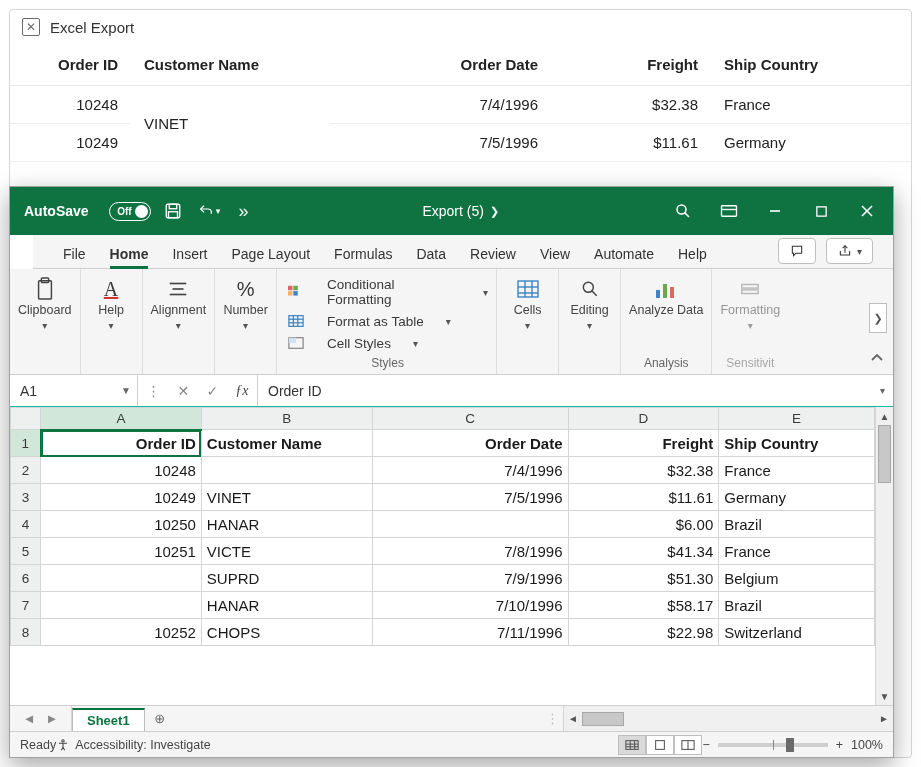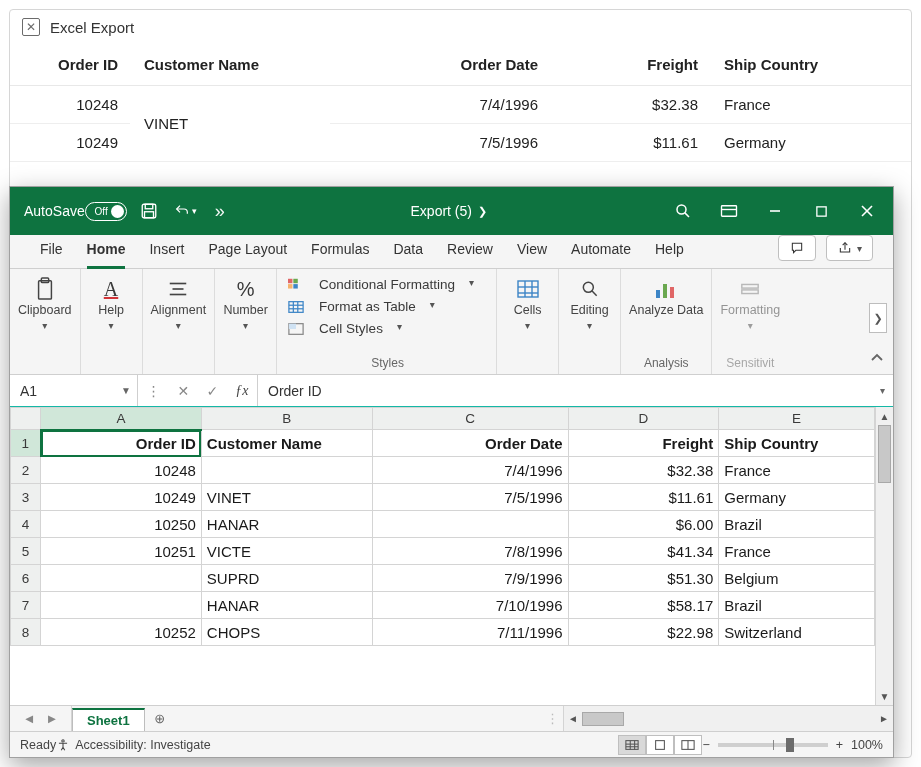--- a/index.html
+++ b/index.html
@@ -69,21 +69,21 @@
   .titlebar {
     height: 48px;
     background: #0e7340;
     color: #fff;
     display: flex;
     align-items: center;
     padding: 0 6px 0 14px;
     gap: 8px;
     font-size: 14px;
   }
-  .autosave-wrap { display: flex; align-items: center; gap: 0; font-size: 14px; }
+  .autosave-wrap { display: flex; align-items: center; gap: 20px; font-size: 14px; font-weight: bold; }
   .toggle {
     width: 42px; height: 19px; border: 1.5px solid #fff; border-radius: 10px;
     display: flex; align-items: center; padding: 0 2px 0 0; justify-content: flex-end;
     font-size: 10px; color: #fff; gap: 3px;
   }
   .toggle .knob { width: 13px; height: 13px; border-radius: 50%; background: #fff; }
   .tb-icon {
     width: 28px; height: 28px; display: flex; align-items: center; justify-content: center;
     color: #fff; border-radius: 3px;
   }
@@ -91,25 +91,26 @@
   .tb-overflow { font-size: 18px; letter-spacing: 2px; opacity: .95; }
   .tb-title-center { flex: 1; display: flex; justify-content: center; align-items: center; gap: 6px; font-size: 14px; }
   .tb-right { display: flex; gap: 6px; align-items: center; }
   .tb-right .tb-icon { width: 40px; height: 30px; }
 
   
   .ribbon-tabs {
     height: 34px;
     background: #f5f5f5;
     border-bottom: 1px solid #cfcfcf;
-    display: flex; 
+    display: flex; align-items: flex-end;
     padding: 0 20px;
     gap: 4px;
     font-size: 14px;
     color: #333;
+    margin-left: 23px;
   }
   .rtab { padding: 6px 10px 6px; cursor: default; }
   .rtab.active { font-weight: 700; position: relative; }
   .rtab.active::after {
     content: ""; position: absolute; left: 10px; right: 10px; bottom: -1px;
     height: 3px; background: #0e7340;
   }
   .ribbon-tabs .spacer { flex: 1; }
   .pill {
     border: 1px solid #bfbfbf; border-radius: 4px; height: 26px;
@@ -137,21 +138,21 @@
   .rgroup .big {
     display: flex; flex-direction: column; align-items: center; gap: 2px;
     padding-top: 2px;
   }
   .rgroup .big .ico {
     width: 28px; height: 24px; display: flex; align-items: center; justify-content: center;
   }
   .rgroup .lbl { font-size: 12.5px; color: #444; text-align: center; line-height: 1.2; }
   .rgroup .glabel { font-size: 12px; color: #666; padding: 3px 0 2px; }
   .rgroup.styles { flex: 0 0 220px; align-items: flex-start; padding-left: 10px; }
-  .styles-row { display: flex; gap: 14px; padding: 2px 0; font-size: 13.5px; }
+  .styles-row { display: flex; align-items: center; gap: 22px; padding: 2px 0; font-size: 13.5px; }
   .styles-row .ic { width: 18px; height: 16px; display: flex; align-items: center; justify-content: center; }
   .rgroup .arrow-down { font-size: 10px; color: #555; }
   .ribbon .collapse {
     position: absolute; right: 6px; bottom: 6px; width: 20px; height: 20px;
     display: flex; align-items: center; justify-content: center; color: #666;
   }
   .ribbon .rscroll {
     position: absolute; right: 6px; top: 34px; width: 18px; height: 30px;
     border: 1px solid #bdbdbd; background: #fff; display: flex; align-items: center; justify-content: center;
     font-size: 11px; color: #555;

